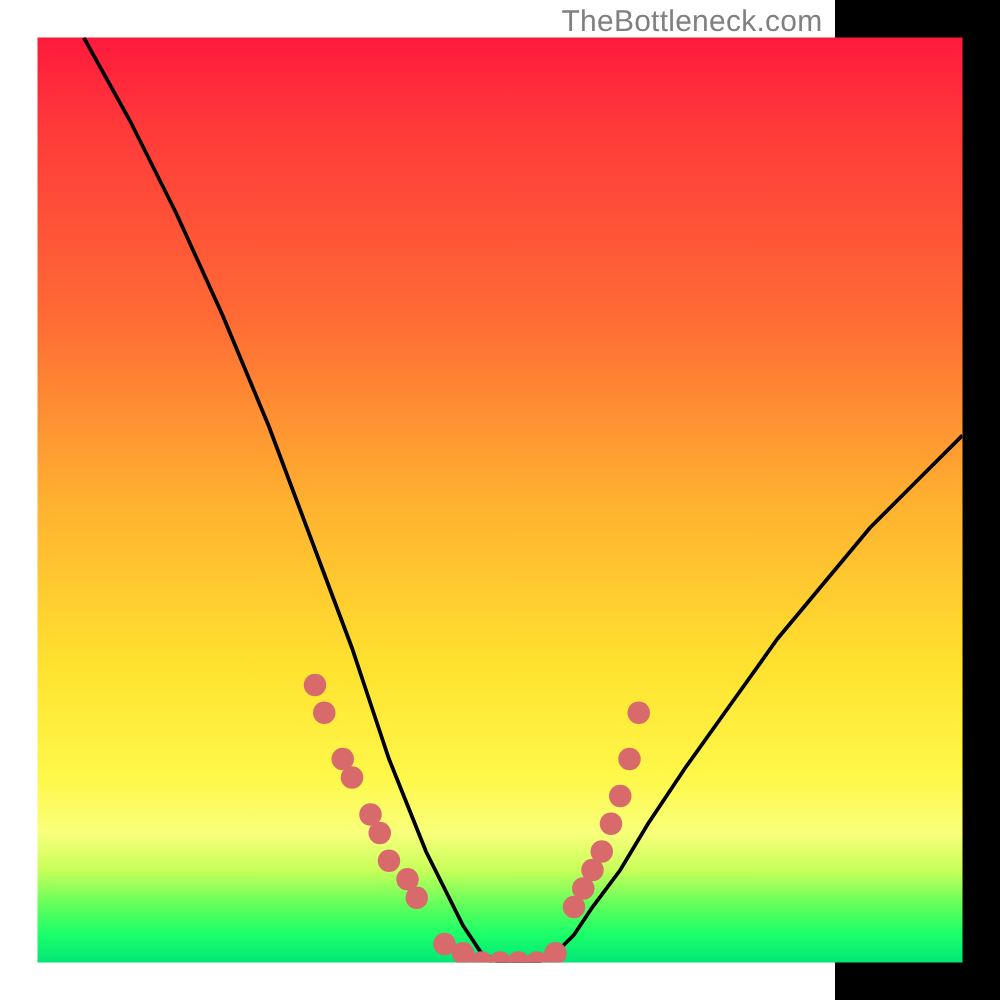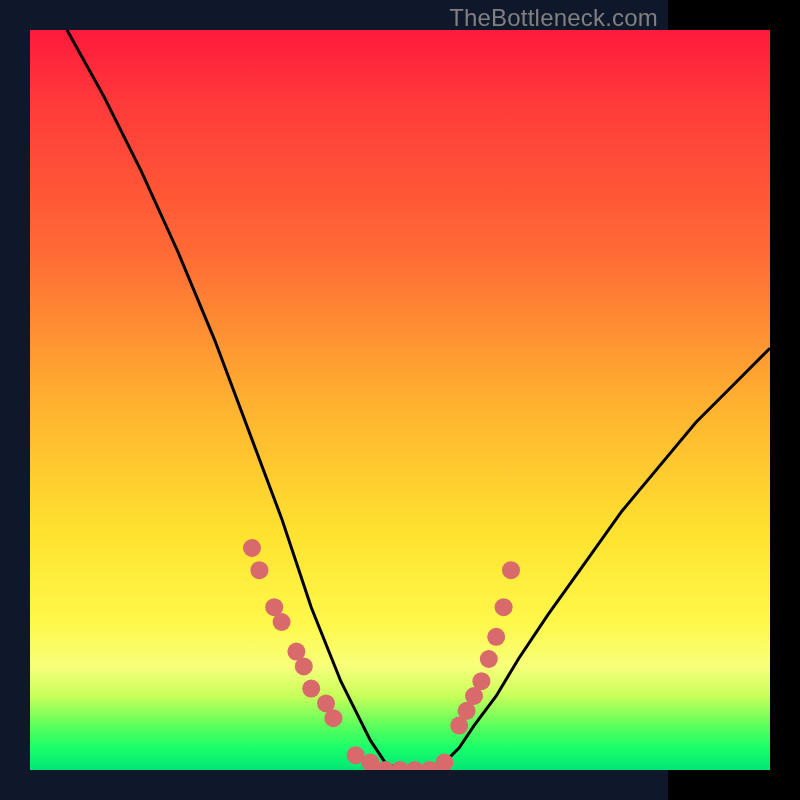--- a/index.html
+++ b/index.html
@@ -8,21 +8,21 @@
     width: 800px;
     height: 800px;
     background: #000;
     overflow: hidden;
     font-family: Arial, Helvetica, sans-serif;
   }
   .stage {
     position: relative;
     width: 668px;
     height: 800px;
-    background: #0f172a;
+    background: #ffffff;
     text-align: right;
   }
   .plot {
     position: absolute;
     left: 30px;
     top: 30px;
     width: 740px;
     height: 740px;
     
     background: linear-gradient(to bottom,

